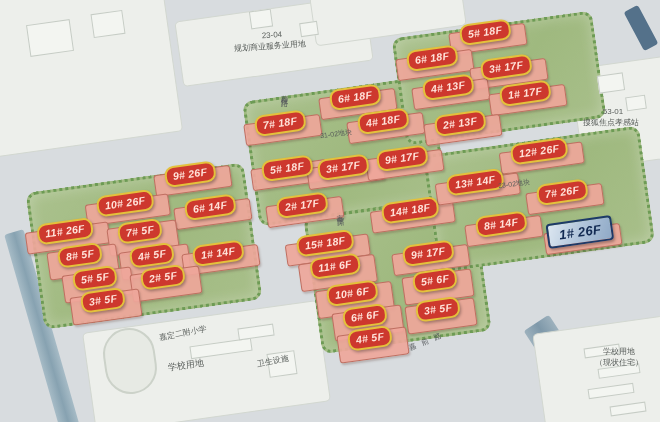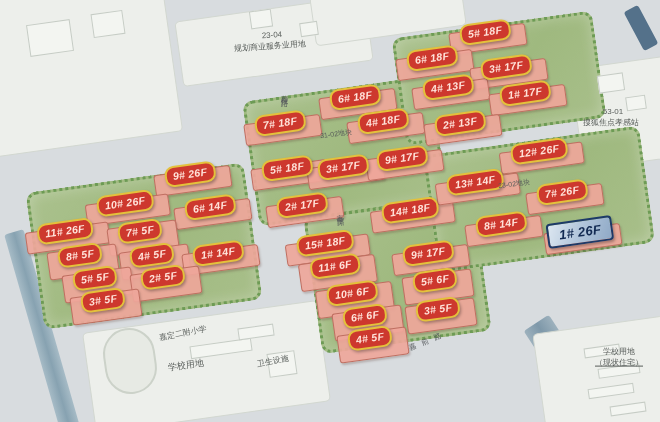--- a/index.html
+++ b/index.html
@@ -153,21 +153,21 @@
     </div>
   <div id="layer-text">
       <div class="maplabel" style="left: 272px; top: 36px; font-size: 8px; transform: translate(-50%, -50%) rotate(-4deg);">23-04</div>
       <div class="maplabel" style="left: 270px; top: 47px; font-size: 8px; transform: translate(-50%, -50%) rotate(-4deg);">规划商业服务业用地</div>
       <div class="maplabel" style="left: 613px; top: 112px; font-size: 8px; transform: translate(-50%, -50%) rotate(0deg);">53-01</div>
       <div class="maplabel" style="left: 611px; top: 123px; font-size: 8px; transform: translate(-50%, -50%) rotate(0deg);">搜狐焦点孝感站</div>
       <div class="maplabel" style="left: 183px; top: 334px; font-size: 8px; transform: translate(-50%, -50%) rotate(-11deg);">嘉定二附小学</div>
       <div class="maplabel" style="left: 186px; top: 366px; font-size: 9px; transform: translate(-50%, -50%) rotate(-8deg);">学校用地</div>
       <div class="maplabel" style="left: 273px; top: 362px; font-size: 8px; transform: translate(-50%, -50%) rotate(-11deg);">卫生设施</div>
       <div class="maplabel" style="left: 619px; top: 352px; font-size: 8px; transform: translate(-50%, -50%) rotate(0deg);">学校用地</div>
-      <div class="maplabel" style="left: 619px; top: 363px; font-size: 8px; transform: translate(-50%, -50%) rotate(0deg); text-decoration: underline;">（现状住宅）</div>
+      <div class="maplabel" style="left: 619px; top: 363px; font-size: 8px; transform: translate(-50%, -50%) rotate(0deg);">（现状住宅）</div>
       <div class="maplabel" style="left: 336px; top: 134px; font-size: 7px; transform: translate(-50%, -50%) rotate(-8deg);">31-02地块</div>
       <div class="maplabel" style="left: 514px; top: 184px; font-size: 7px; transform: translate(-50%, -50%) rotate(-8deg);">23-02地块</div>
       <div class="roadlabel v" style="left: 284px; top: 92px; font-size: 7.5px; transform: translate(-50%, -50%) rotate(0deg);">慕程路</div>
       <div class="roadlabel v" style="left: 339px; top: 211px; font-size: 7.5px; transform: translate(-50%, -50%) rotate(-6deg);">嘉宁路</div>
       <div class="roadlabel" style="left: 428px; top: 341px; font-size: 7.5px; transform: translate(-50%, -50%) rotate(-22deg); letter-spacing: 6px;">嘉前路</div>
     </div>
 
 </div>
 
 </body></html>

